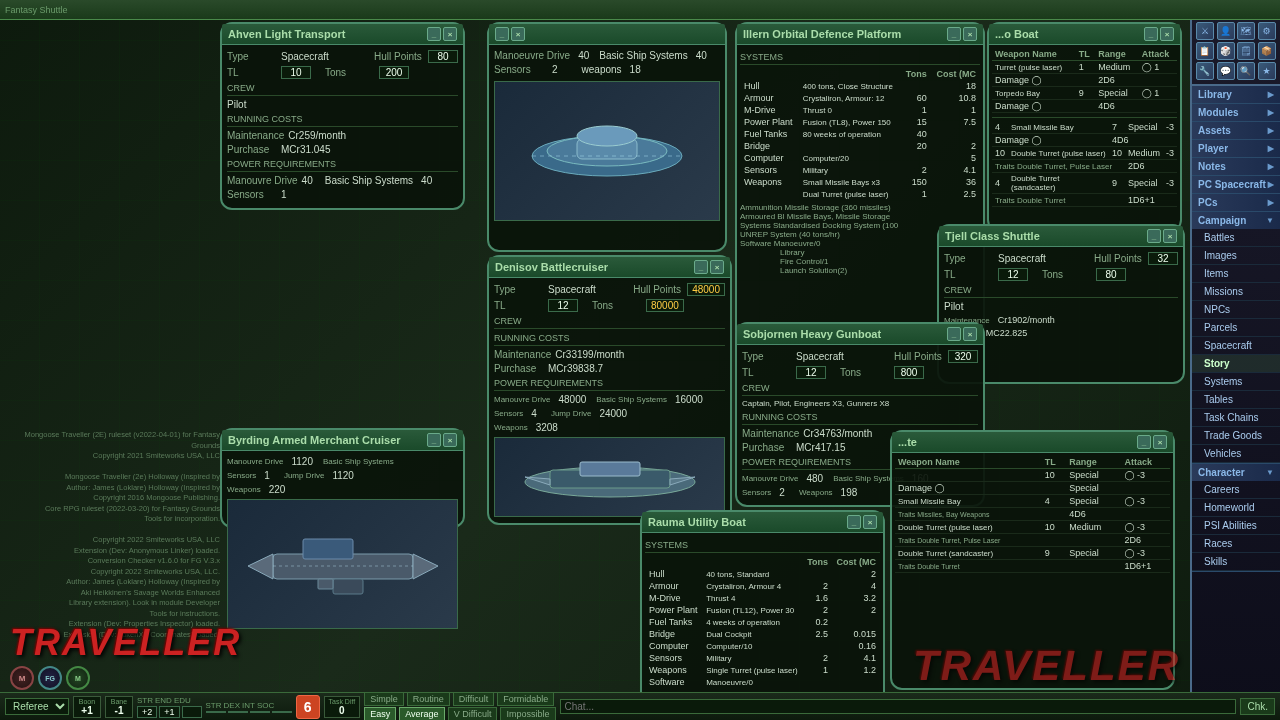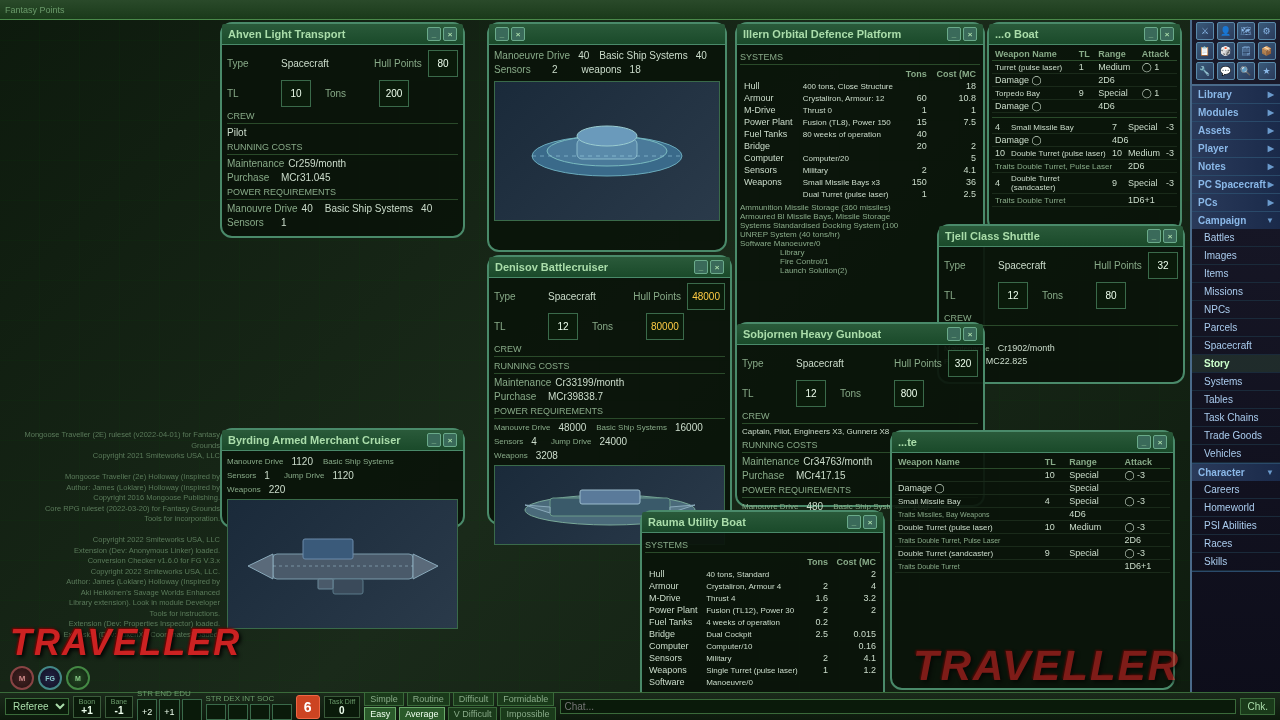--- a/index.html
+++ b/index.html
@@ -150,21 +150,21 @@
     }
 
     .stat-label {
       color: #88aa88;
       min-width: 50px;
     }
 
     .stat-value-box {
       background: #0a1a0a;
       border: 1px solid #3a6a4a;
-      padding: 7px 4px;
+      padding: 0 4px;
       min-width: 30px;
       text-align: center;
       color: #eeffee;
     }
 
     .section-title {
       color: #88aa88;
       font-size: 9px;
       text-transform: uppercase;
       border-bottom: 1px solid #2a4a2a;
@@ -345,21 +345,21 @@
       line-height: 1.4;
       text-align: right;
     }
   </style>
 </head>
 <body>
 
 <div class="main-bg"></div>
 
 <div class="top-bar">
-  <span style="font-size:9px; color:#6a9a6a;">Fantasy Points</span>
+  <span style="font-size:9px; color:#6a9a6a;">Fantasy Shuttle</span>
 </div>
 
 <div class="right-sidebar">
 
   <div style="background: linear-gradient(to right, #3a4a6a, #2a3a5a); color: #aaccee; font-size:10px; font-weight:bold; padding: 3px 6px; border-bottom: 1px solid #4a6a9a; display:flex; justify-content:space-between;">
     <span>Tool</span>
     <span style="font-size:8px">▼</span>
   </div>
 
   <div class="tool-section">

